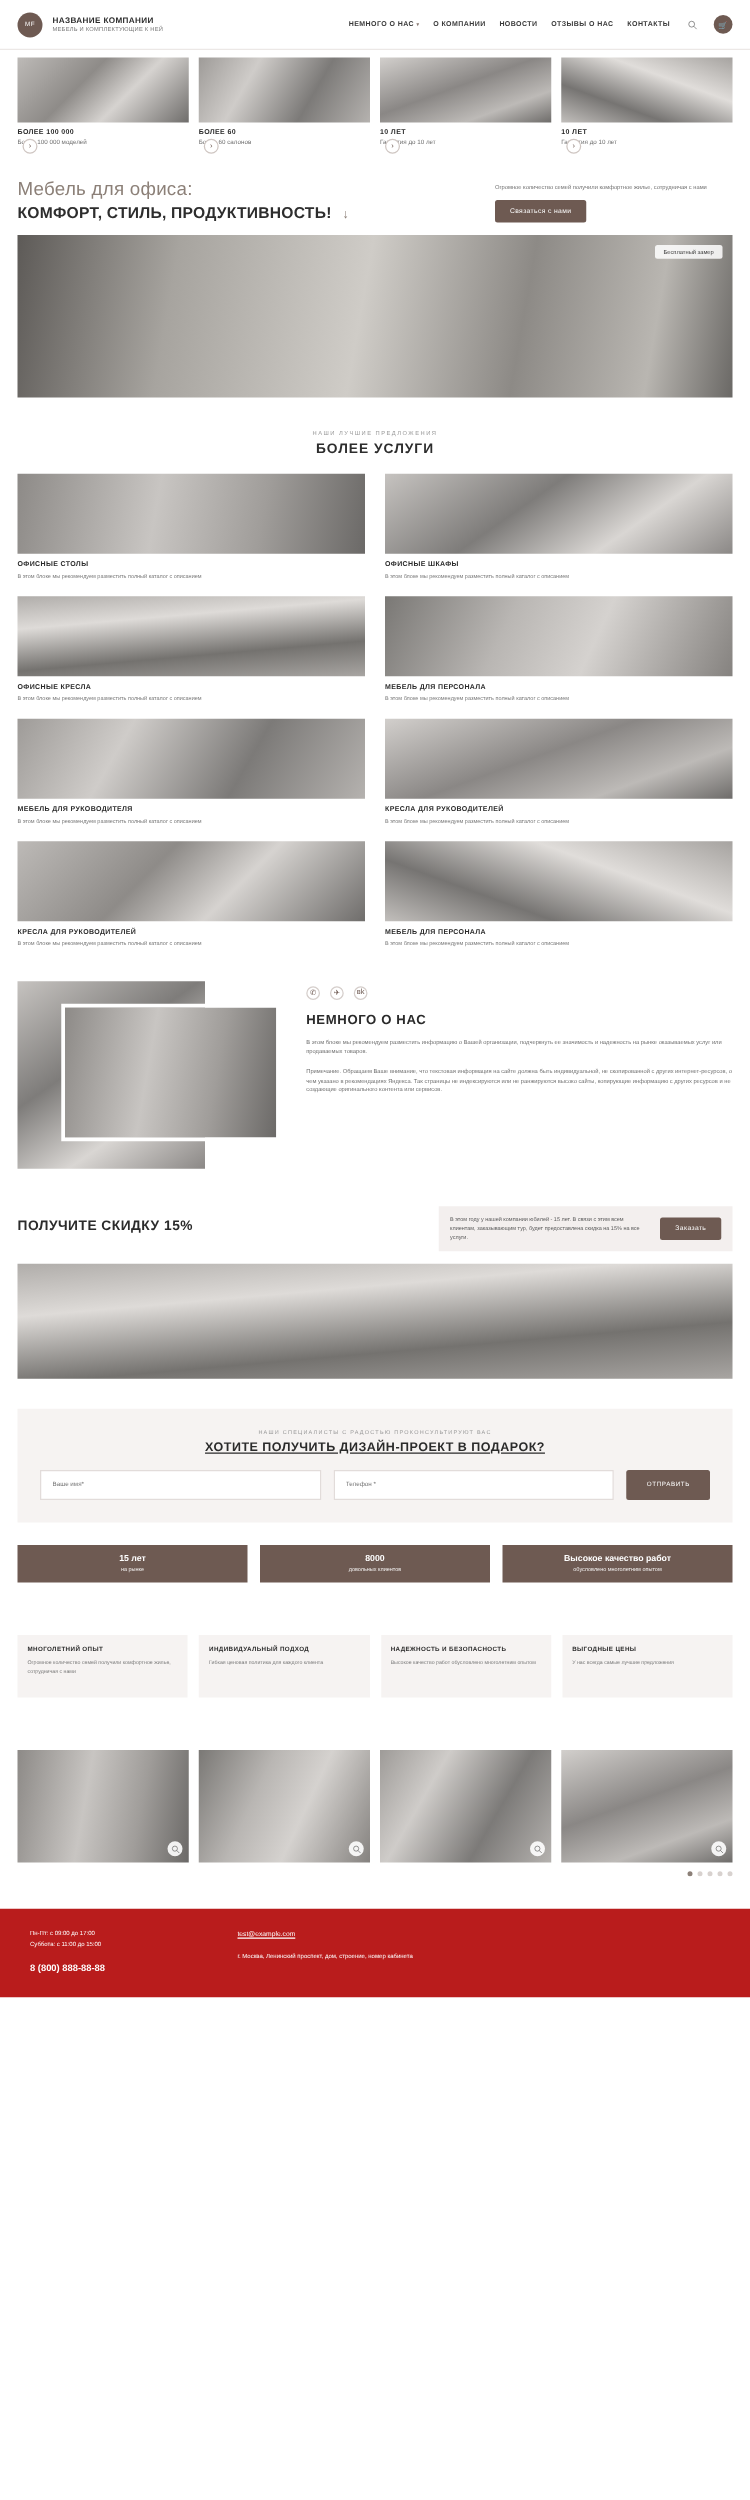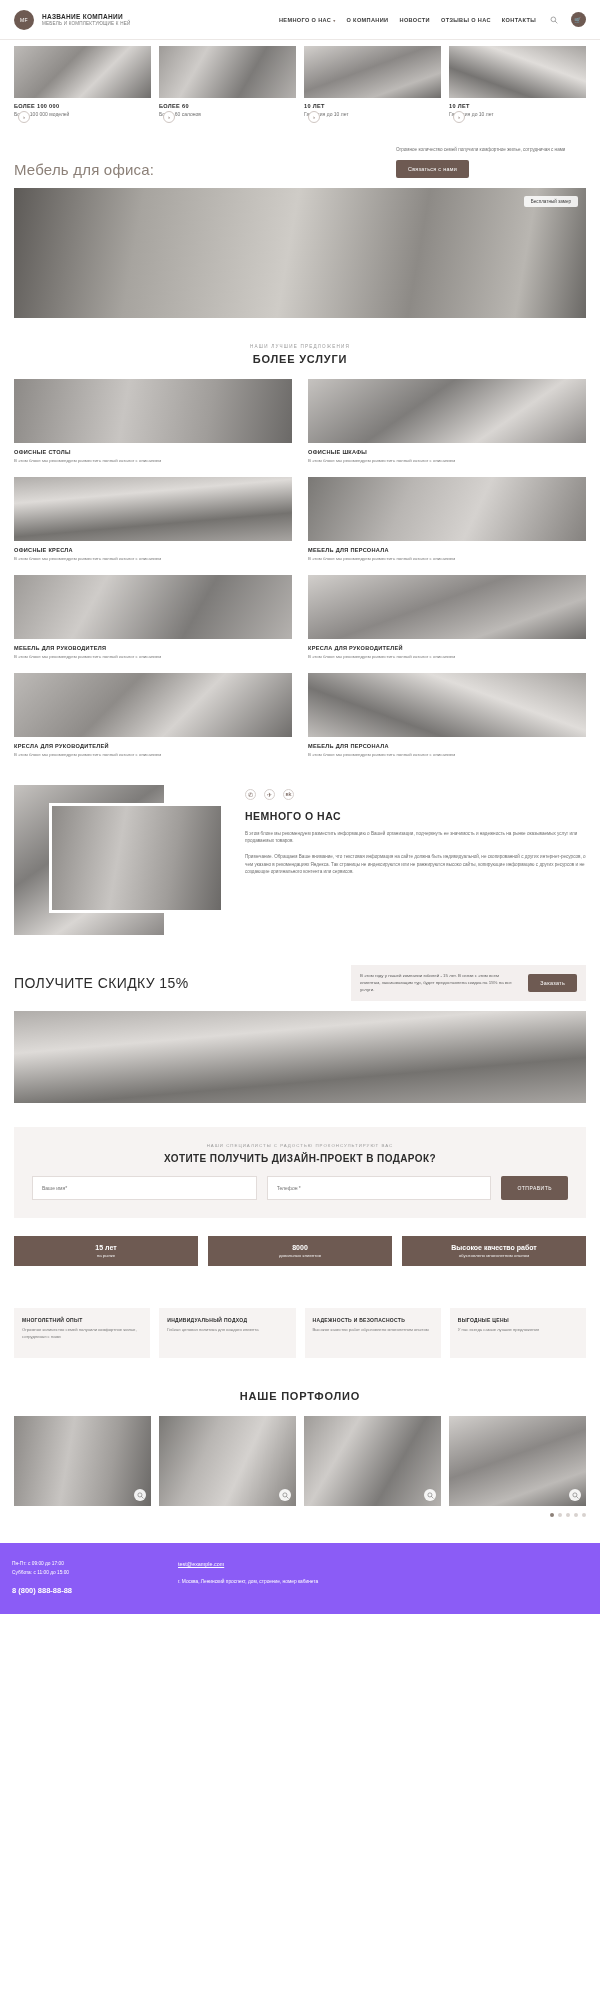--- a/index.html
+++ b/index.html
@@ -62,21 +62,21 @@
   .usp-arrow {
     position: absolute; left: 4px; bottom: -6px;
     width: 12px; height: 12px; border-radius: 50%;
     border: 1px solid #cfc6c2; background: #fff;
     display: flex; align-items: center; justify-content: center;
     font-size: 6px; color: #6e5a52;
   }
 
   
   .hero { padding: 16px 14px 0; }
-  .hero-top { display: flex; align-items: flex-end; gap: 14px; }
+  .hero-top { display: flex; align-items: flex-start; gap: 14px; }
   .hero-left { flex: 1; }
   .hero-h1 { font-size: 15px; color: #8c8078; font-weight: normal; letter-spacing: .2px; }
   .hero-h2 { font-size: 12.5px; font-weight: bold; color: #2d2d2d; margin-top: 3px; letter-spacing: .2px; }
   .hero-h2 .arrow-down { font-size: 10px; color: #8c8078; margin-left: 5px; }
   .hero-right { width: 190px; padding-top: 4px; }
   .hero-note { font-size: 4.6px; color: #6f6f6f; line-height: 1.5; }
   .btn-primary {
     display: inline-block; margin-top: 6px;
     background: #6e5a52; color: #fff; border: 0;
     font-size: 5.4px; letter-spacing: .3px;
@@ -129,35 +129,35 @@
     border: 1px solid #d5cecb; color: #6e5a52;
     display: flex; align-items: center; justify-content: center;
     font-size: 6px;
   }
   .about-h { font-size: 10.5px; font-weight: bold; margin-top: 10px; letter-spacing: .5px; }
   .about-p { font-size: 4.6px; color: #6f6f6f; line-height: 1.65; margin-top: 8px; }
 
   
   .discount { padding: 30px 14px 0; }
   .disc-row { display: flex; align-items: flex-start; gap: 16px; }
-  .disc-h { font-size: 14px; font-weight: normal; letter-spacing: .4px; flex: 1; padding-top: 10px; }
+  .disc-h { font-size: 11px; font-weight: bold; letter-spacing: .4px; flex: 1; padding-top: 10px; }
   .disc-card {
     width: 235px; background: #f3efee; padding: 8px 9px;
     display: flex; align-items: center; gap: 10px;
   }
   .disc-text { font-size: 4.4px; color: #5d5d5d; line-height: 1.55; flex: 1; }
   .disc-banner { margin-top: 10px; height: 92px; background-size: cover; background-position: center; }
 
   
   .form-wrap { padding: 24px 14px 0; }
   .form-card {
     background: #f6f3f2; padding: 16px 18px 18px; text-align: center;
   }
   .form-eyebrow { font-size: 4.4px; color: #9a9a9a; letter-spacing: 1px; text-transform: uppercase; }
-  .form-h { font-size: 10px; font-weight: bold; margin-top: 5px; letter-spacing: .4px; }
+  .form-h { font-size: 10px; font-weight: bold; margin-top: 5px; letter-spacing: .4px; text-decoration: underline; }
   .form-row { display: flex; gap: 10px; margin-top: 12px; }
   .form-row input {
     flex: 1; border: 1px solid #e2dcda; background: #fff;
     font-size: 5px; padding: 8px 9px; color: #555;
     font-family: "Liberation Sans", sans-serif;
   }
   .btn-submit {
     background: #6e5a52; color: #fff; border: 0; cursor: pointer;
     font-size: 5px; letter-spacing: .5px; padding: 8px 16px; border-radius: 2px;
   }
@@ -185,22 +185,22 @@
     background: rgba(255,255,255,.9);
     display: flex; align-items: center; justify-content: center;
   }
   .pf-zoom svg { width: 7px; height: 7px; stroke: #5d5d5d; fill: none; stroke-width: 1.8; }
   .pf-dots { display: flex; gap: 4px; justify-content: flex-end; margin-top: 7px; }
   .pf-dots span { width: 4px; height: 4px; border-radius: 50%; background: #d8d2cf; }
   .pf-dots span.on { background: #8c8078; }
 
   
   .footer {
-    margin-top: 26px; background: #8b5cf6; color: #fff;
-    padding: 16px 12px; display: flex; gap: 16px;
+    margin-top: 26px; background: #b91c1c; color: #fff;
+    padding: 16px 24px; display: flex; gap: 16px;
   }
   .f-col { font-size: 4.8px; line-height: 1.9; }
   .f-col.left { width: 150px; }
   .f-col.mid { flex: 1; }
   .f-phone { font-size: 7.5px; font-weight: bold; margin-top: 6px; }
   .f-mail { font-size: 5.4px; text-decoration: underline; }
   .f-addr { font-size: 4.8px; margin-top: 8px; line-height: 1.6; }
 
   
   .ph1 { background-image: linear-gradient(135deg,#bdbab7 0%,#8e8b88 38%,#d6d3d0 62%,#6f6d6b 100%); }
@@ -262,20 +262,24 @@
     <div class="usp-title">10 ЛЕТ</div>
     <div class="usp-desc">Гарантия до 10 лет</div>
     <div class="usp-arrow">›</div>
   </div>
 </div>
 
 <div class="hero">
   <div class="hero-top">
     <div class="hero-left">
       <div class="hero-h1">Мебель для офиса:</div>
+      <div class="hero-h2">
+        <span>КОМФОРТ, СТИЛЬ, ПРОДУКТИВНОСТЬ!</span>
+        <span class="arrow-down">↓</span>
+      </div>
     </div>
     <div class="hero-right">
       <div class="hero-note">Огромное количество семей получили комфортное жилье, сотрудничая с нами</div>
       <button class="btn-primary">Связаться с нами</button>
     </div>
   </div>
   <div class="hero-banner ph-hero">
     <div class="hero-badge">Бесплатный замер</div>
   </div>
 </div>
@@ -397,21 +401,20 @@
       <div class="why-d">Высокое качество работ обусловлено многолетним опытом</div>
     </div>
     <div class="why-card">
       <div class="why-t">ВЫГОДНЫЕ ЦЕНЫ</div>
       <div class="why-d">У нас всегда самые лучшие предложения</div>
     </div>
   </div>
 </div>
 
 <div class="portfolio">
-  <div class="section-h">НАШЕ ПОРТФОЛИО</div>
   <div class="pf-grid">
     <div class="pf-item ph5">
       <span class="pf-zoom">
           <svg viewBox="0 0 24 24">
             <circle cx="10" cy="10" r="7"></circle>
             <line x1="15" y1="15" x2="22" y2="22"></line>
           </svg>
         </span>
     </div>
     <div class="pf-item ph8">

